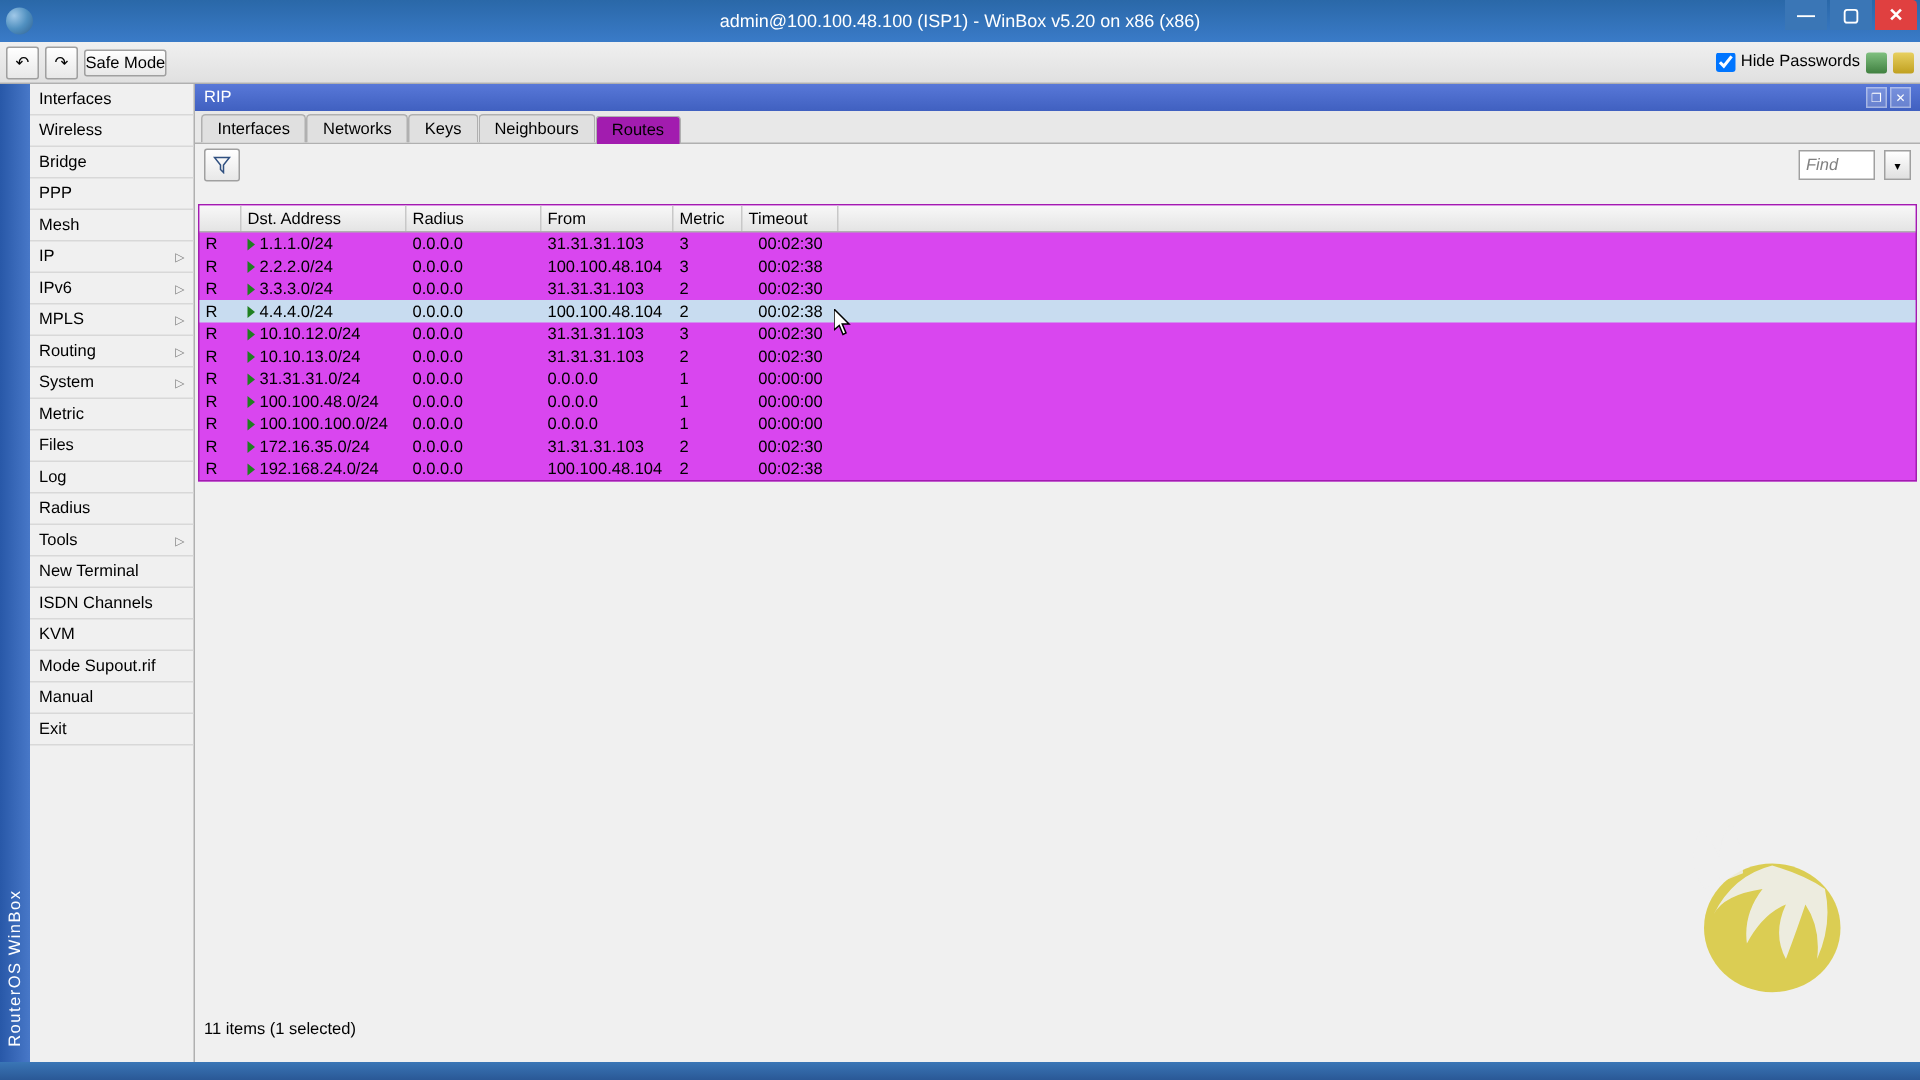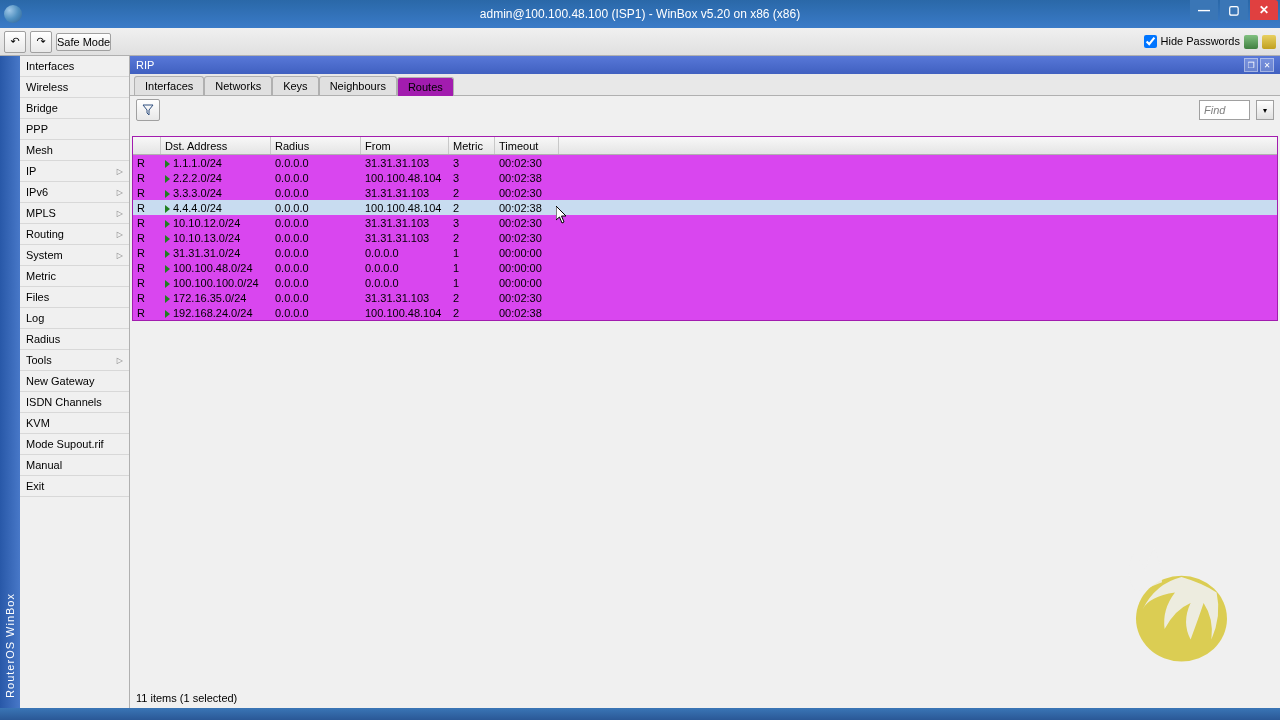--- a/index.html
+++ b/index.html
@@ -43,22 +43,22 @@
 .grid-body{}
 .gr{display:flex;height:15px;align-items:center}
 .gr.sel{background:#c8dcf0}
 .gc{padding:0 4px;font-size:11px;overflow:hidden;white-space:nowrap}
 .flag-tri{display:inline-block;width:0;height:0;border-left:5px solid #208020;border-top:4px solid transparent;border-bottom:4px solid transparent;margin-right:3px;vertical-align:middle}
 .col-flag{width:28px;text-align:left}
 .col-dst{width:110px}
 .col-gw{width:90px}
 .col-from{width:88px}
 .col-metric{width:46px;text-align:left}
-.col-timeout{width:64px;text-align:left}
-.status{position:absolute;bottom:2px;left:6px;font-size:11px;color:#000;padding:2px 0}
+.col-timeout{width:64px;text-align:center}
+.status{position:absolute;bottom:14px;left:6px;font-size:11px;color:#000;padding:2px 0}
 .logo{position:absolute;right:40px;bottom:40px;width:130px;height:130px;opacity:0.85}
 .cursor{position:absolute;left:556px;top:206px;font-size:14px;color:#000;pointer-events:none;z-index:10}
 .bottombar{height:12px;background:linear-gradient(to bottom,#3a76b6,#2a5896)}
 </style>
 </head>
 <body>
 
 <div class="titlebar">
   <div class="sys-icon"></div>
   <div class="title-text">admin@100.100.48.100 (ISP1) - WinBox v5.20 on x86 (x86)</div>
@@ -132,21 +132,21 @@
         <span>Log</span>
       </div>
       <div class="sb-item">
         <span>Radius</span>
       </div>
       <div class="sb-item">
         <span>Tools</span>
         <span class="sb-arrow">▷</span>
       </div>
       <div class="sb-item">
-        <span>New Gateway</span>
+        <span>New Terminal</span>
       </div>
       <div class="sb-item">
         <span>ISDN Channels</span>
       </div>
       <div class="sb-item">
         <span>KVM</span>
       </div>
       <div class="sb-item">
         <span>Mode Supout.rif</span>
       </div>

